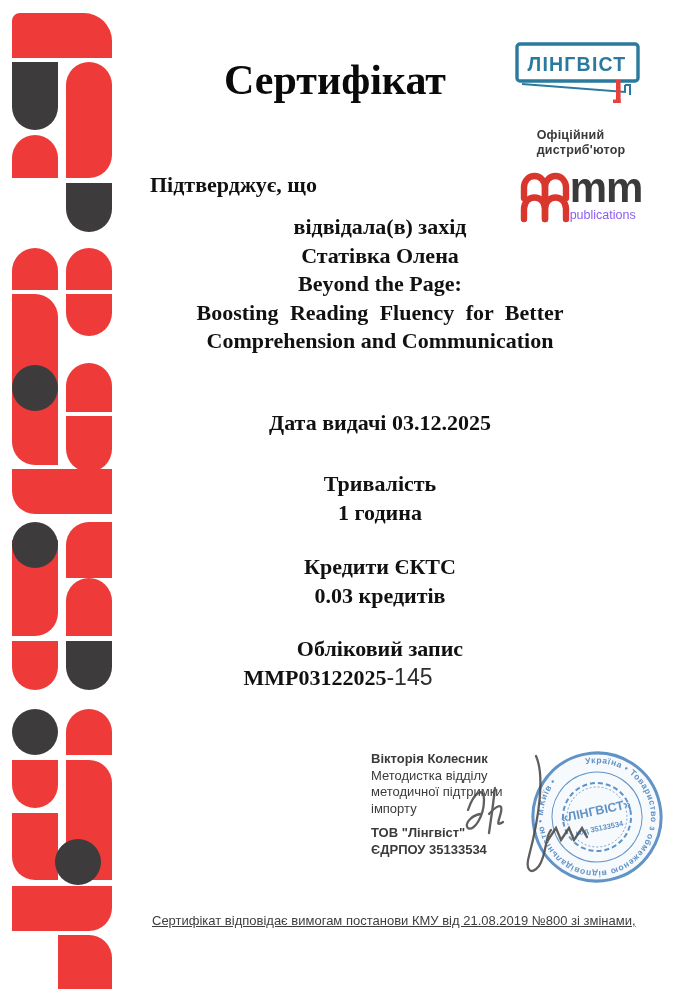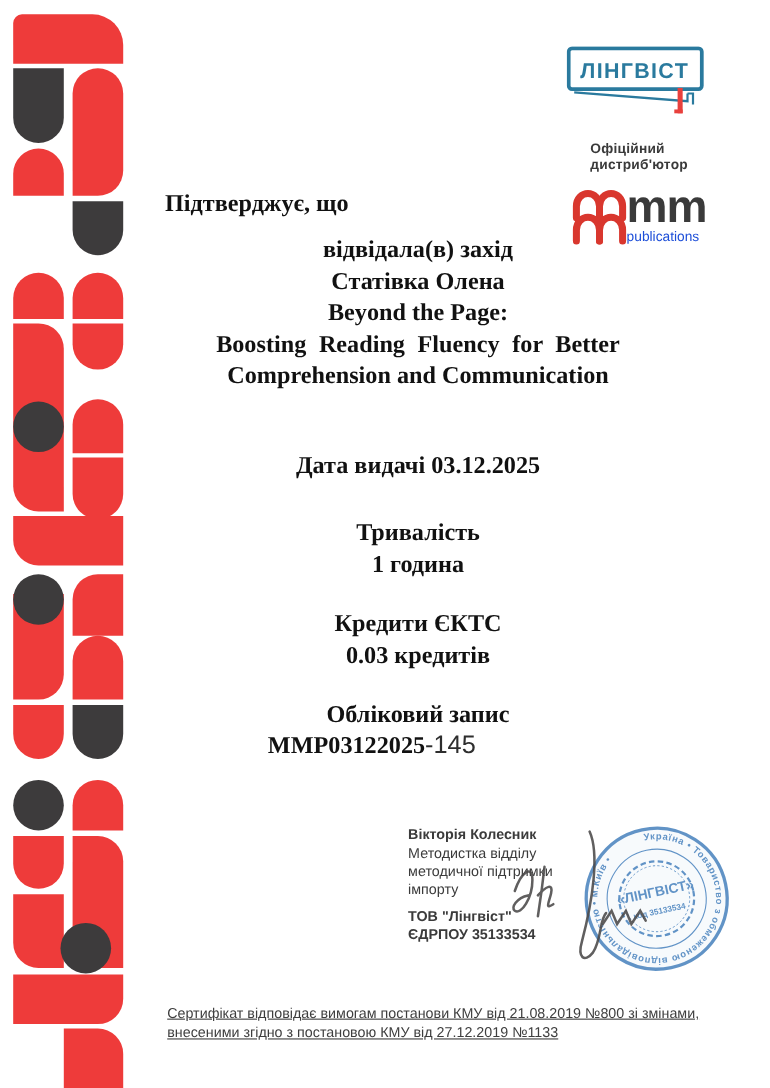--- a/index.html
+++ b/index.html
@@ -9,21 +9,21 @@
   
   .decor{left:0;top:0;}
   
   .hdr-right{left:482px;top:42px;width:198px;display:flex;flex-direction:column;align-items:center;}
   .distrib{margin-top:16px;font-family:"Liberation Sans","DejaVu Sans",sans-serif;
            font-size:12.5px;line-height:15px;color:#3a3a3a;font-weight:600;letter-spacing:.2px;}
   .mmlogo{margin-top:13px;display:flex;align-items:flex-start;}
   .mm-txtcol{display:flex;flex-direction:column;align-items:flex-start;}
   .mm-big{font-family:"Liberation Sans","DejaVu Sans",sans-serif;font-size:42px;line-height:34px;
           font-weight:600;color:#3a3a3a;letter-spacing:-1px;}
-  .mm-sub{font-family:"Liberation Sans","DejaVu Sans",sans-serif;font-size:12.5px;color:#1d4ed8;margin-top:3px;}
+  .mm-sub{font-family:"Liberation Sans","DejaVu Sans",sans-serif;font-size:12.5px;color:#8b5cf6;margin-top:3px;}
   
   .title{left:140px;top:56px;width:390px;text-align:center;font-size:42px;font-weight:bold;color:#0a0a0a;}
   .confirms{left:150px;top:172px;width:392px;text-align:left;font-size:22px;font-weight:bold;}
   .nameblock{left:160px;top:213px;width:440px;text-align:center;font-size:22px;font-weight:bold;line-height:28.5px;}
   .wspace{word-spacing:6px;}
   .date{left:160px;top:410px;width:440px;text-align:center;font-size:22px;font-weight:bold;}
   .duration{left:160px;top:469px;width:440px;text-align:center;font-size:22px;font-weight:bold;line-height:29px;}
   .credits{left:160px;top:552px;width:440px;text-align:center;font-size:22px;font-weight:bold;line-height:29px;}
   .account{left:160px;top:634px;width:440px;text-align:center;font-size:22px;font-weight:bold;line-height:29px;}
   .accnum{display:inline-block;transform:translateX(-42px);white-space:nowrap;}
@@ -100,20 +100,21 @@
           <path d="M25,48 L25,38 C25,31 30,26.5 35.5,26.5 C41,26.5 46,31 46,38 L46,48"></path>
         </g>
       </svg>
       <div class="mm-txtcol">
         <div class="mm-big">mm</div>
         <div class="mm-sub">publications</div>
       </div>
     </div>
   </div>
 
+  <div class="abs title">Сертифікат</div>
   <div class="abs confirms">Підтверджує, що</div>
 
   <div class="abs nameblock">
     <div>відвідала(в) захід</div>
     <div>Статівка Олена</div>
     <div>Beyond the Page:</div>
     <div class="wspace">Boosting Reading Fluency for Better</div>
     <div>Comprehension and Communication</div>
   </div>
 
@@ -166,16 +167,15 @@
       <path d="M18,62 C24,44 34,38 34,52 C34,68 24,84 18,80 C14,77 20,68 30,66"></path>
       <path d="M45,40 C43,58 41,72 39,85"></path>
       <path d="M39,66 C47,57 53,55 51,64 C49,73 45,79 53,74"></path>
       <path d="M86,8 C95,28 89,70 79,108 C75,122 81,128 89,118 C97,106 95,88 101,82"></path>
       <path d="M98,92 l8,-12 l5,12 l8,-12 l5,12 l8,-12 l5,9"></path>
     </g>
   </svg>
 
   <div class="abs footer">
     <div>Сертифікат відповідає вимогам постанови КМУ від 21.08.2019 №800 зі змінами,</div>
-    <div>внесеними згідно з постановою КМУ від 27.12.2019 №1133</div>
   </div>
 
 </div>
 
 </body></html>

